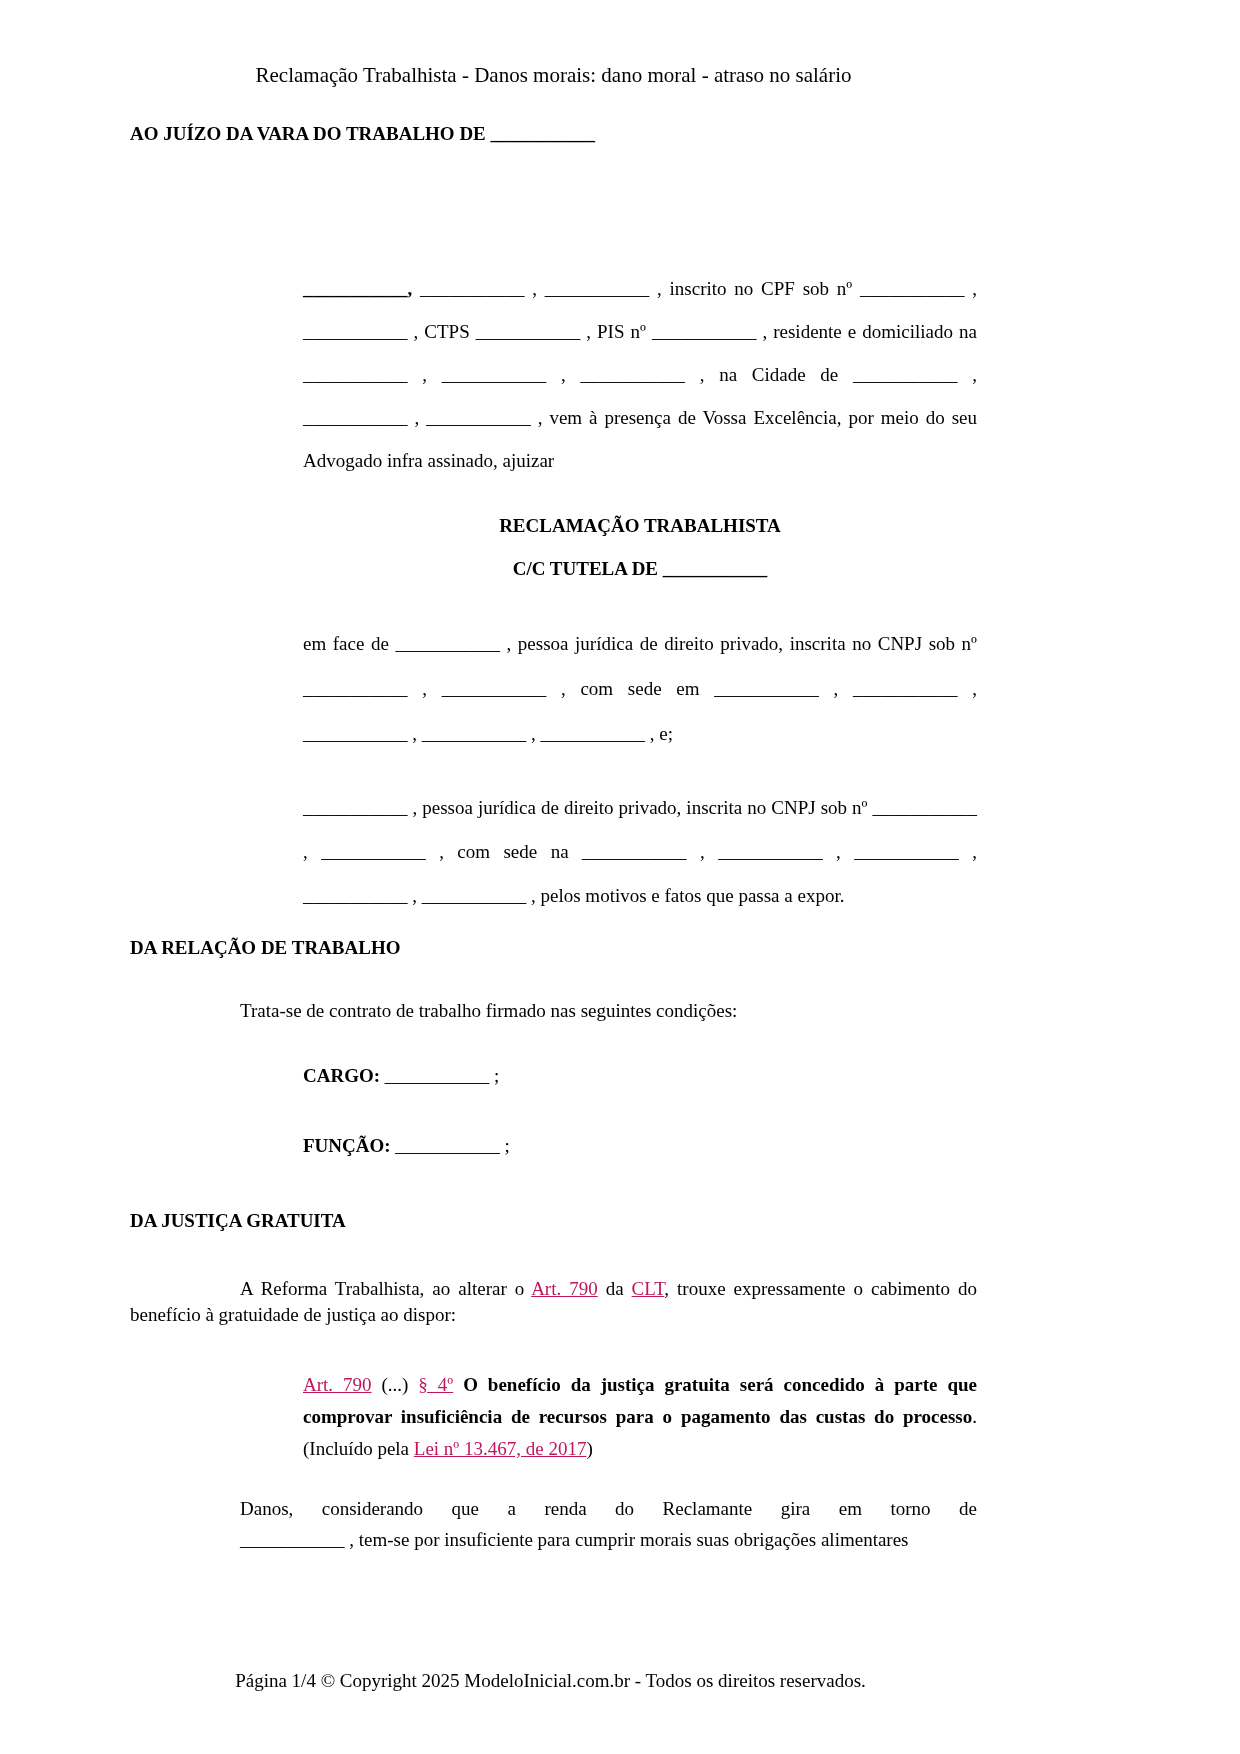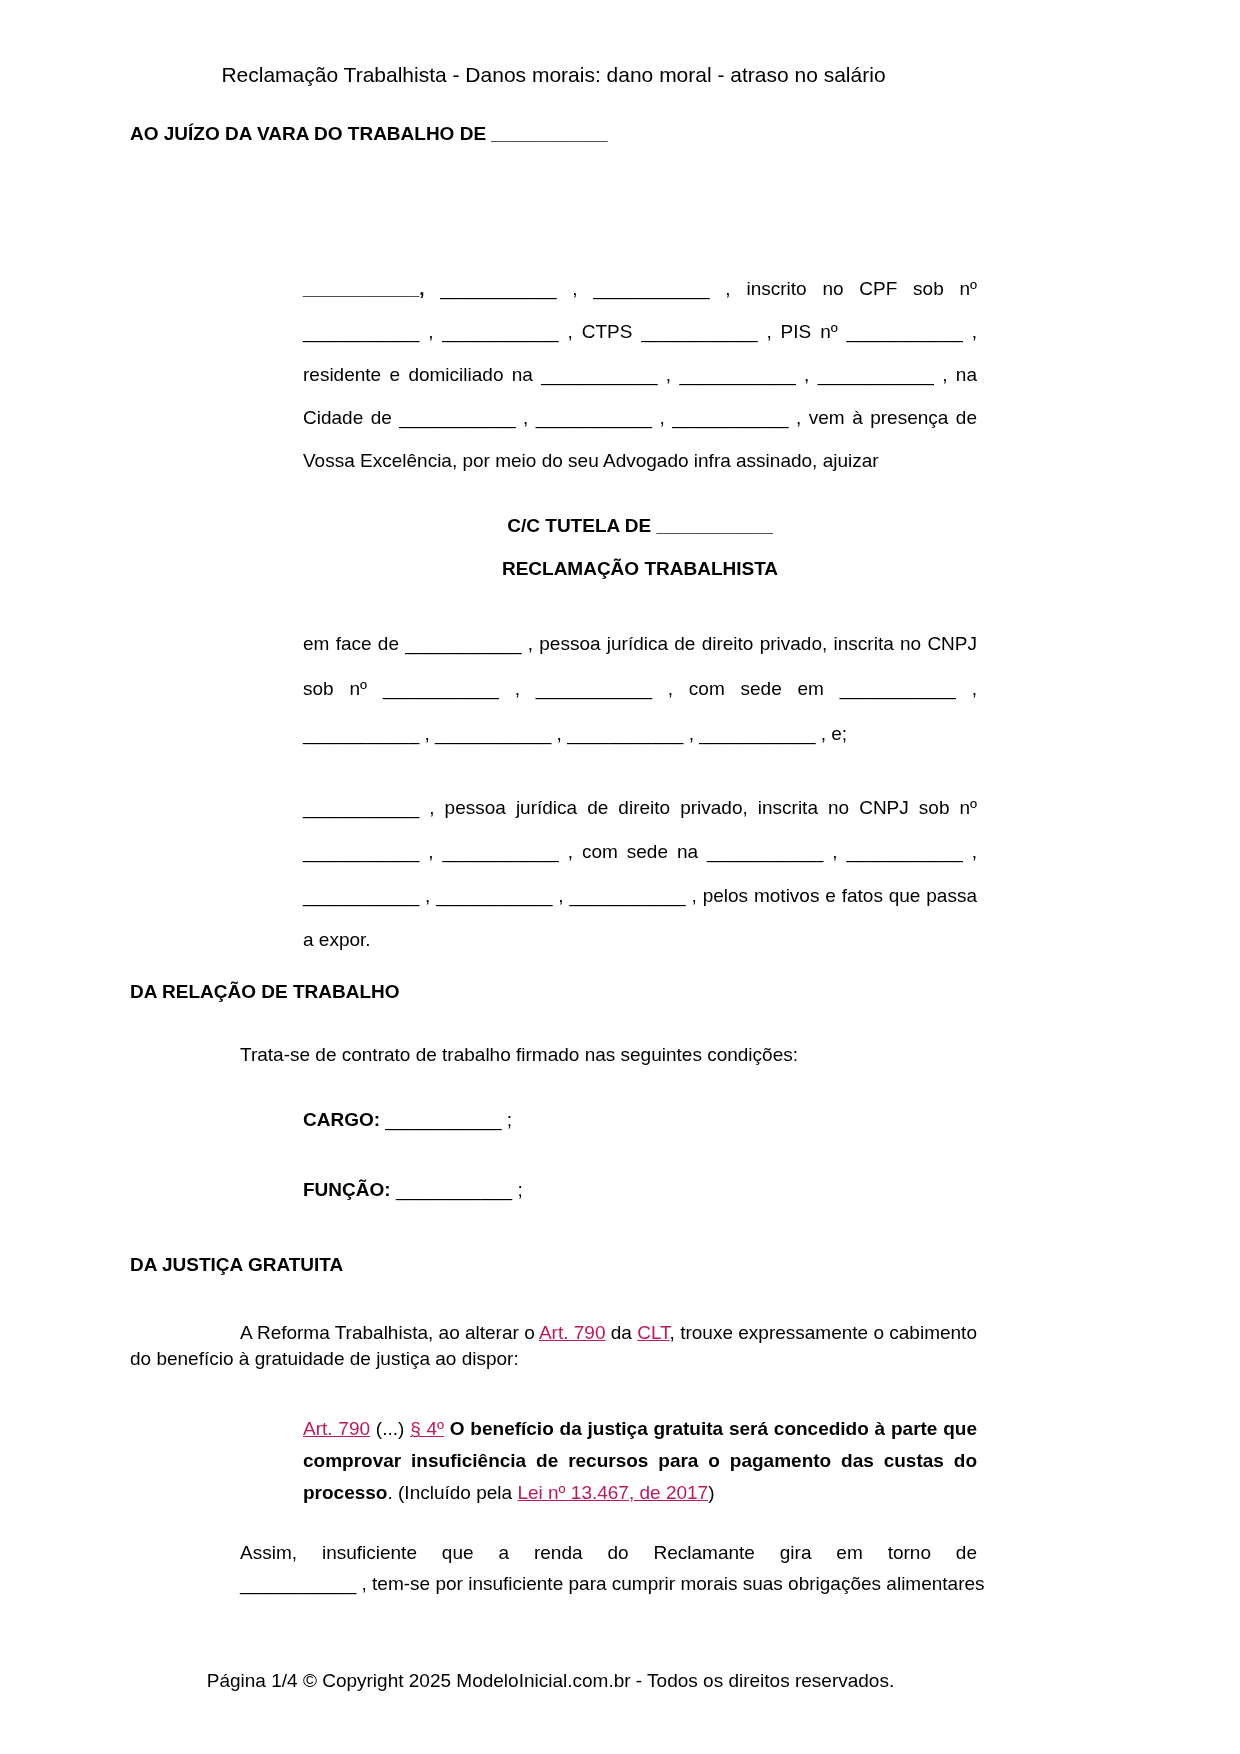--- a/index.html
+++ b/index.html
@@ -3,21 +3,21 @@
 <meta charset="utf-8">
 <style>
   * { margin:0; padding:0; box-sizing:border-box; }
   html,body { background:#ffffff; }
   .page {
     position:relative;
     width:1240px; height:1749px;
     margin:0 auto;
     background:#ffffff;
     color:#000000;
-    font-family:Liberation Sans, sans-serif;
+    font-family:Liberation Serif, serif;
     font-size:19px;
     padding:62px 263px 0 130px;
     overflow:hidden;
   }
   .doc-title { text-align:center; font-size:21px; line-height:26px; white-space:nowrap; }
   .juizo { margin-top:33px; font-weight:bold; line-height:26px; white-space:nowrap; }
   .party { margin-top:120px; margin-left:173px; text-align:justify; line-height:43px; }
   .action-title { margin-top:22px; margin-left:173px; text-align:center; font-weight:bold; line-height:43px; }
   .emface { margin-top:31px; margin-left:173px; text-align:justify; line-height:45px; }
   .def2 { margin-top:30px; margin-left:173px; text-align:justify; line-height:44px; }
@@ -43,40 +43,40 @@
 
 <div class="page">
 
   <div class="doc-title">Reclamação Trabalhista - Danos morais: dano moral - atraso no salário</div>
 
   <div class="juizo">AO JUÍZO DA VARA DO TRABALHO DE  ___________</div>
 
   <p class="party"><b class="b">___________,</b><span> ___________ , ___________ , inscrito no CPF sob nº ___________ , ___________ , CTPS ___________ , PIS nº ___________ , residente e domiciliado na ___________ , ___________ , ___________ , na Cidade de ___________ , ___________ , ___________ , vem à presença de Vossa Excelência, por meio do seu Advogado infra assinado, ajuizar</span></p>
 
   <div class="action-title">
+    <div>RECLAMAÇÃO TRABALHISTA</div>
     <div>C/C TUTELA DE  ___________</div>
-    <div>RECLAMAÇÃO TRABALHISTA</div>
   </div>
 
   <p class="emface">em face de ___________ , pessoa jurídica de direito privado, inscrita no CNPJ sob nº ___________ , ___________ , com sede em ___________ , ___________ , ___________ , ___________ , ___________ , e;</p>
 
   <p class="def2">___________ , pessoa jurídica de direito privado, inscrita no CNPJ sob nº ___________ , ___________ , com sede na ___________ , ___________ , ___________ , ___________ , ___________ , pelos motivos e fatos que passa a expor.</p>
 
   <div class="h-relacao">DA RELAÇÃO DE TRABALHO</div>
 
   <div class="tratase">Trata-se de contrato de trabalho firmado nas seguintes condições:</div>
 
   <div class="cargo"><b class="b">CARGO:</b><span> ___________ ;</span></div>
 
   <div class="funcao"><b class="b">FUNÇÃO:</b><span> ___________ ;</span></div>
 
   <div class="h-justica">DA JUSTIÇA GRATUITA</div>
 
   <p class="reforma"><span>A Reforma Trabalhista, ao alterar o </span><a class="lnk">Art. 790</a><span> da </span><a class="lnk">CLT</a><span>, trouxe expressamente o cabimento do benefício à gratuidade de justiça ao dispor:</span></p>
 
   <p class="quote"><a class="lnk">Art. 790</a><span> (...) </span><a class="lnk">§ 4º</a><b class="b"> O benefício da justiça gratuita será concedido à parte que comprovar insuficiência de recursos para o pagamento das custas do processo</b><span>. (Incluído pela </span><a class="lnk">Lei nº 13.467, de 2017</a><span>)</span></p>
 
-  <div class="assim-l1">Assim, insuficiente que a renda do Reclamante gira em torno de</div>
+  <div class="assim-l1">Danos, considerando que a renda do Reclamante gira em torno de</div>
   <div class="assim-l2">___________ , tem-se por insuficiente para cumprir morais suas obrigações alimentares</div>
 
   <div class="footer">Página 1/4 © Copyright 2025 ModeloInicial.com.br - Todos os direitos reservados.</div>
 
 </div>
 
 </body></html>

